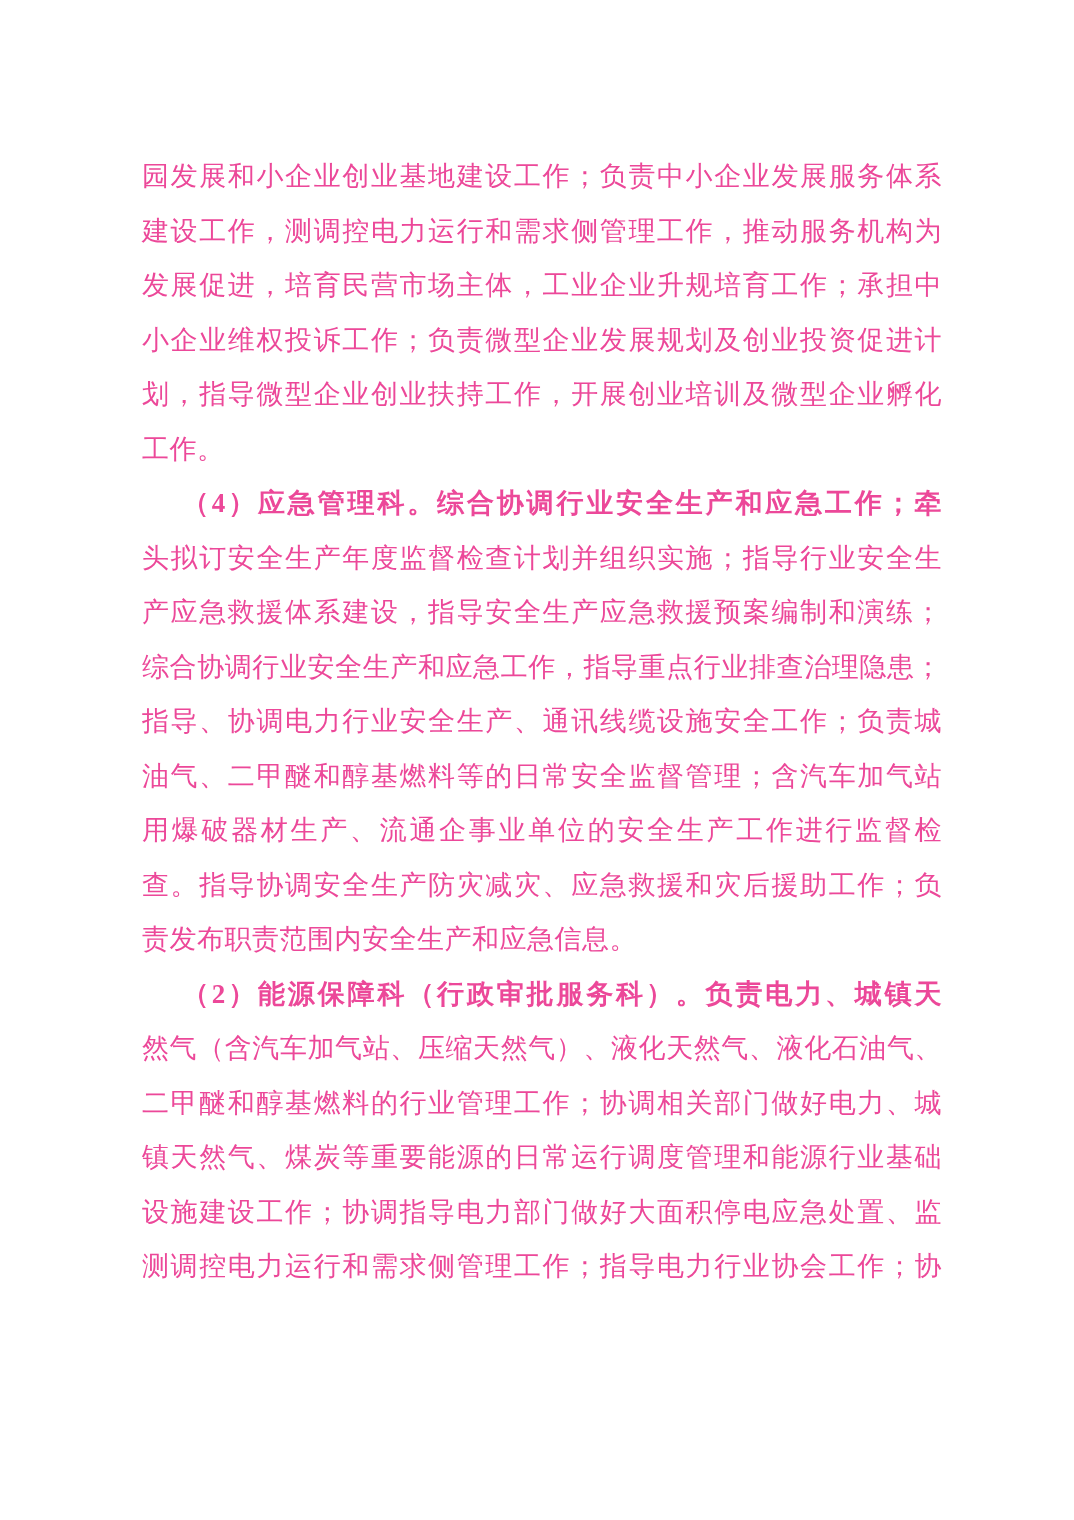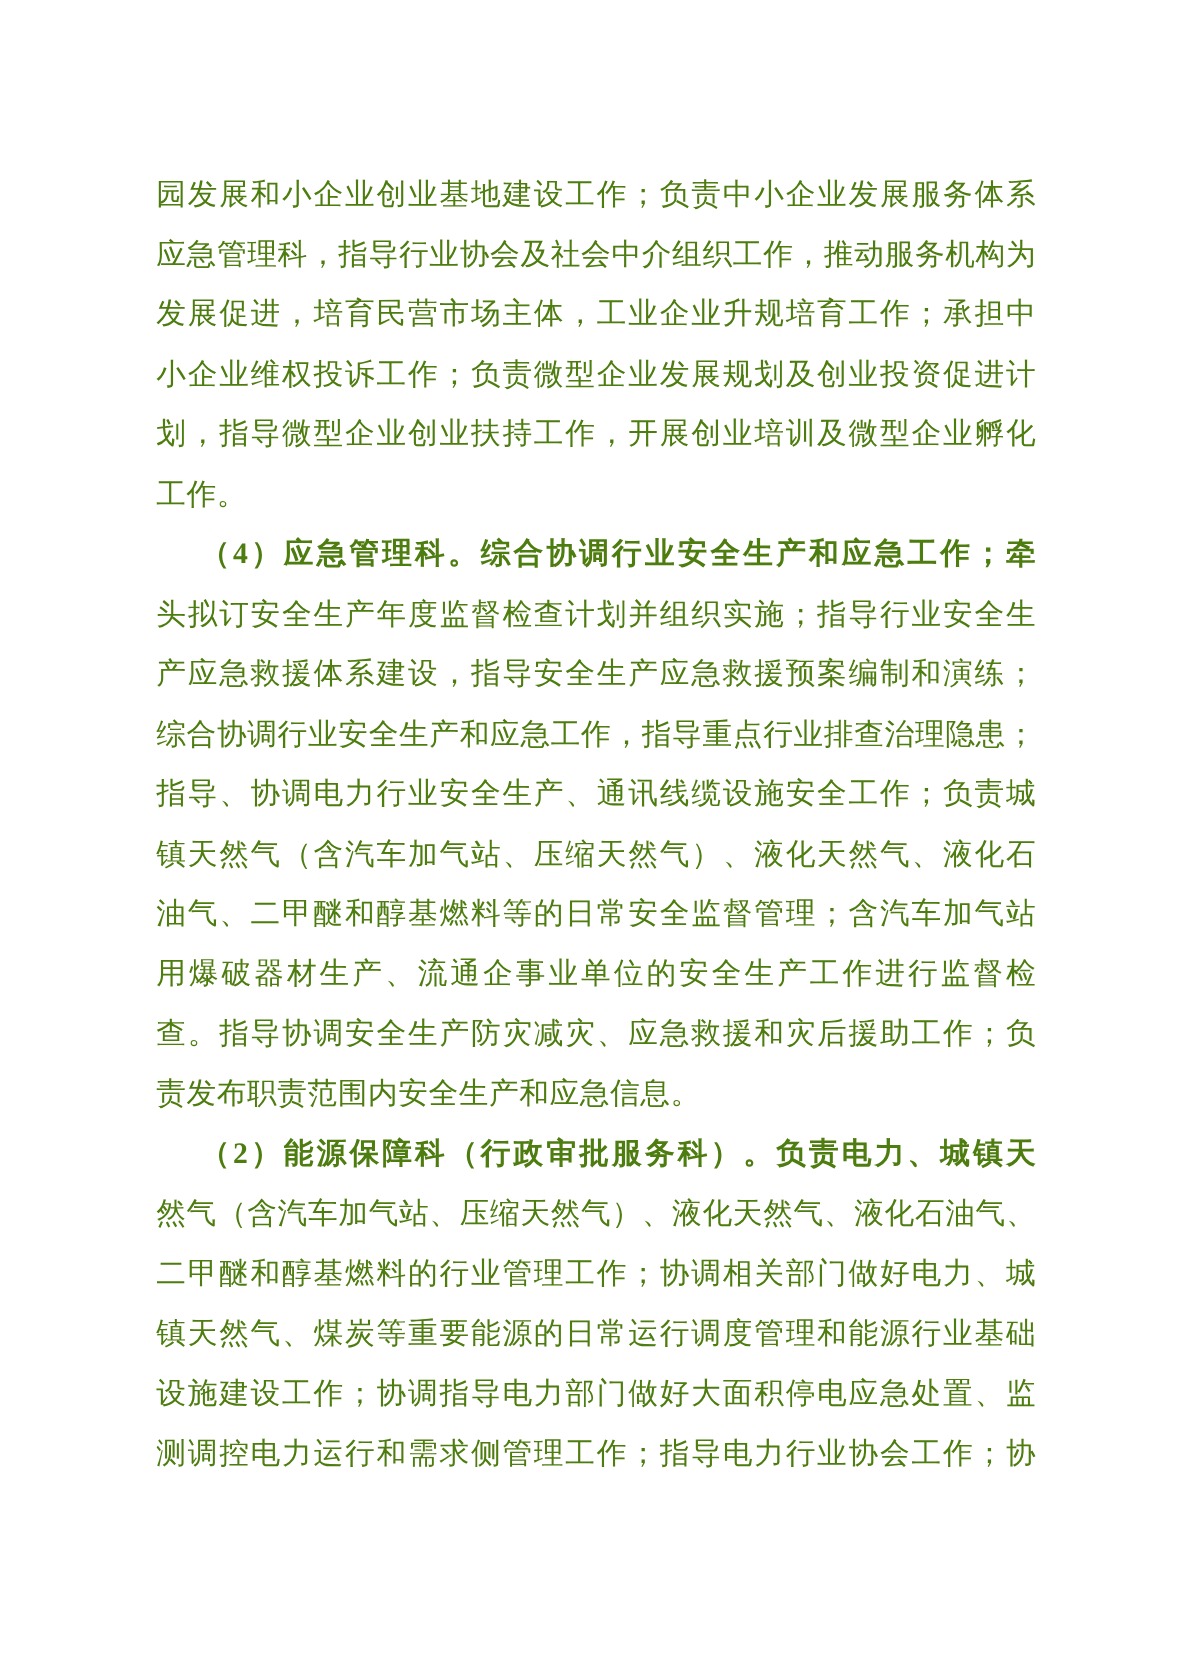--- a/index.html
+++ b/index.html
@@ -21,21 +21,21 @@
     background: #ffffff;
   }
   .text-block {
     position: absolute;
     left: 142px;
     top: 149px;
     width: 800px;
     font-family: "Liberation Serif", "DejaVu Serif", serif;
     font-size: 27px;
     line-height: 54.5px;
-    color: #4d7c0f;
+    color: #ec4899;
     letter-spacing: 0.5px;
   }
   .line {
     height: 54.5px;
     text-align: justify;
     text-align-last: justify;
     -moz-text-align-last: justify;
   }
   .line.para-end {
     text-align-last: left;
@@ -47,32 +47,31 @@
     font-weight: bold;
   }
 </style>
 </head>
 <body>
 
 <div class="page">
   <div class="text-block">
 
     <div class="line">园发展和小企业创业基地建设工作；负责中小企业发展服务体系</div>
-    <div class="line">应急管理科，指导行业协会及社会中介组织工作，推动服务机构为</div>
+    <div class="line">建设工作，测调控电力运行和需求侧管理工作，推动服务机构为</div>
     <div class="line">发展促进，培育民营市场主体，工业企业升规培育工作；承担中</div>
     <div class="line">小企业维权投诉工作；负责微型企业发展规划及创业投资促进计</div>
     <div class="line">划，指导微型企业创业扶持工作，开展创业培训及微型企业孵化</div>
     <div class="line para-end">工作。</div>
 
     <div class="line indent">（4）应急管理科。综合协调行业安全生产和应急工作；牵</div>
     <div class="line">头拟订安全生产年度监督检查计划并组织实施；指导行业安全生</div>
     <div class="line">产应急救援体系建设，指导安全生产应急救援预案编制和演练；</div>
     <div class="line">综合协调行业安全生产和应急工作，指导重点行业排查治理隐患；</div>
     <div class="line">指导、协调电力行业安全生产、通讯线缆设施安全工作；负责城</div>
-    <div class="line">镇天然气（含汽车加气站、压缩天然气）、液化天然气、液化石</div>
     <div class="line">油气、二甲醚和醇基燃料等的日常安全监督管理；含汽车加气站</div>
     <div class="line">用爆破器材生产、流通企事业单位的安全生产工作进行监督检</div>
     <div class="line">查。指导协调安全生产防灾减灾、应急救援和灾后援助工作；负</div>
     <div class="line para-end">责发布职责范围内安全生产和应急信息。</div>
 
     <div class="line indent">（2）能源保障科（行政审批服务科）。负责电力、城镇天</div>
     <div class="line">然气（含汽车加气站、压缩天然气）、液化天然气、液化石油气、</div>
     <div class="line">二甲醚和醇基燃料的行业管理工作；协调相关部门做好电力、城</div>
     <div class="line">镇天然气、煤炭等重要能源的日常运行调度管理和能源行业基础</div>
     <div class="line">设施建设工作；协调指导电力部门做好大面积停电应急处置、监</div>

